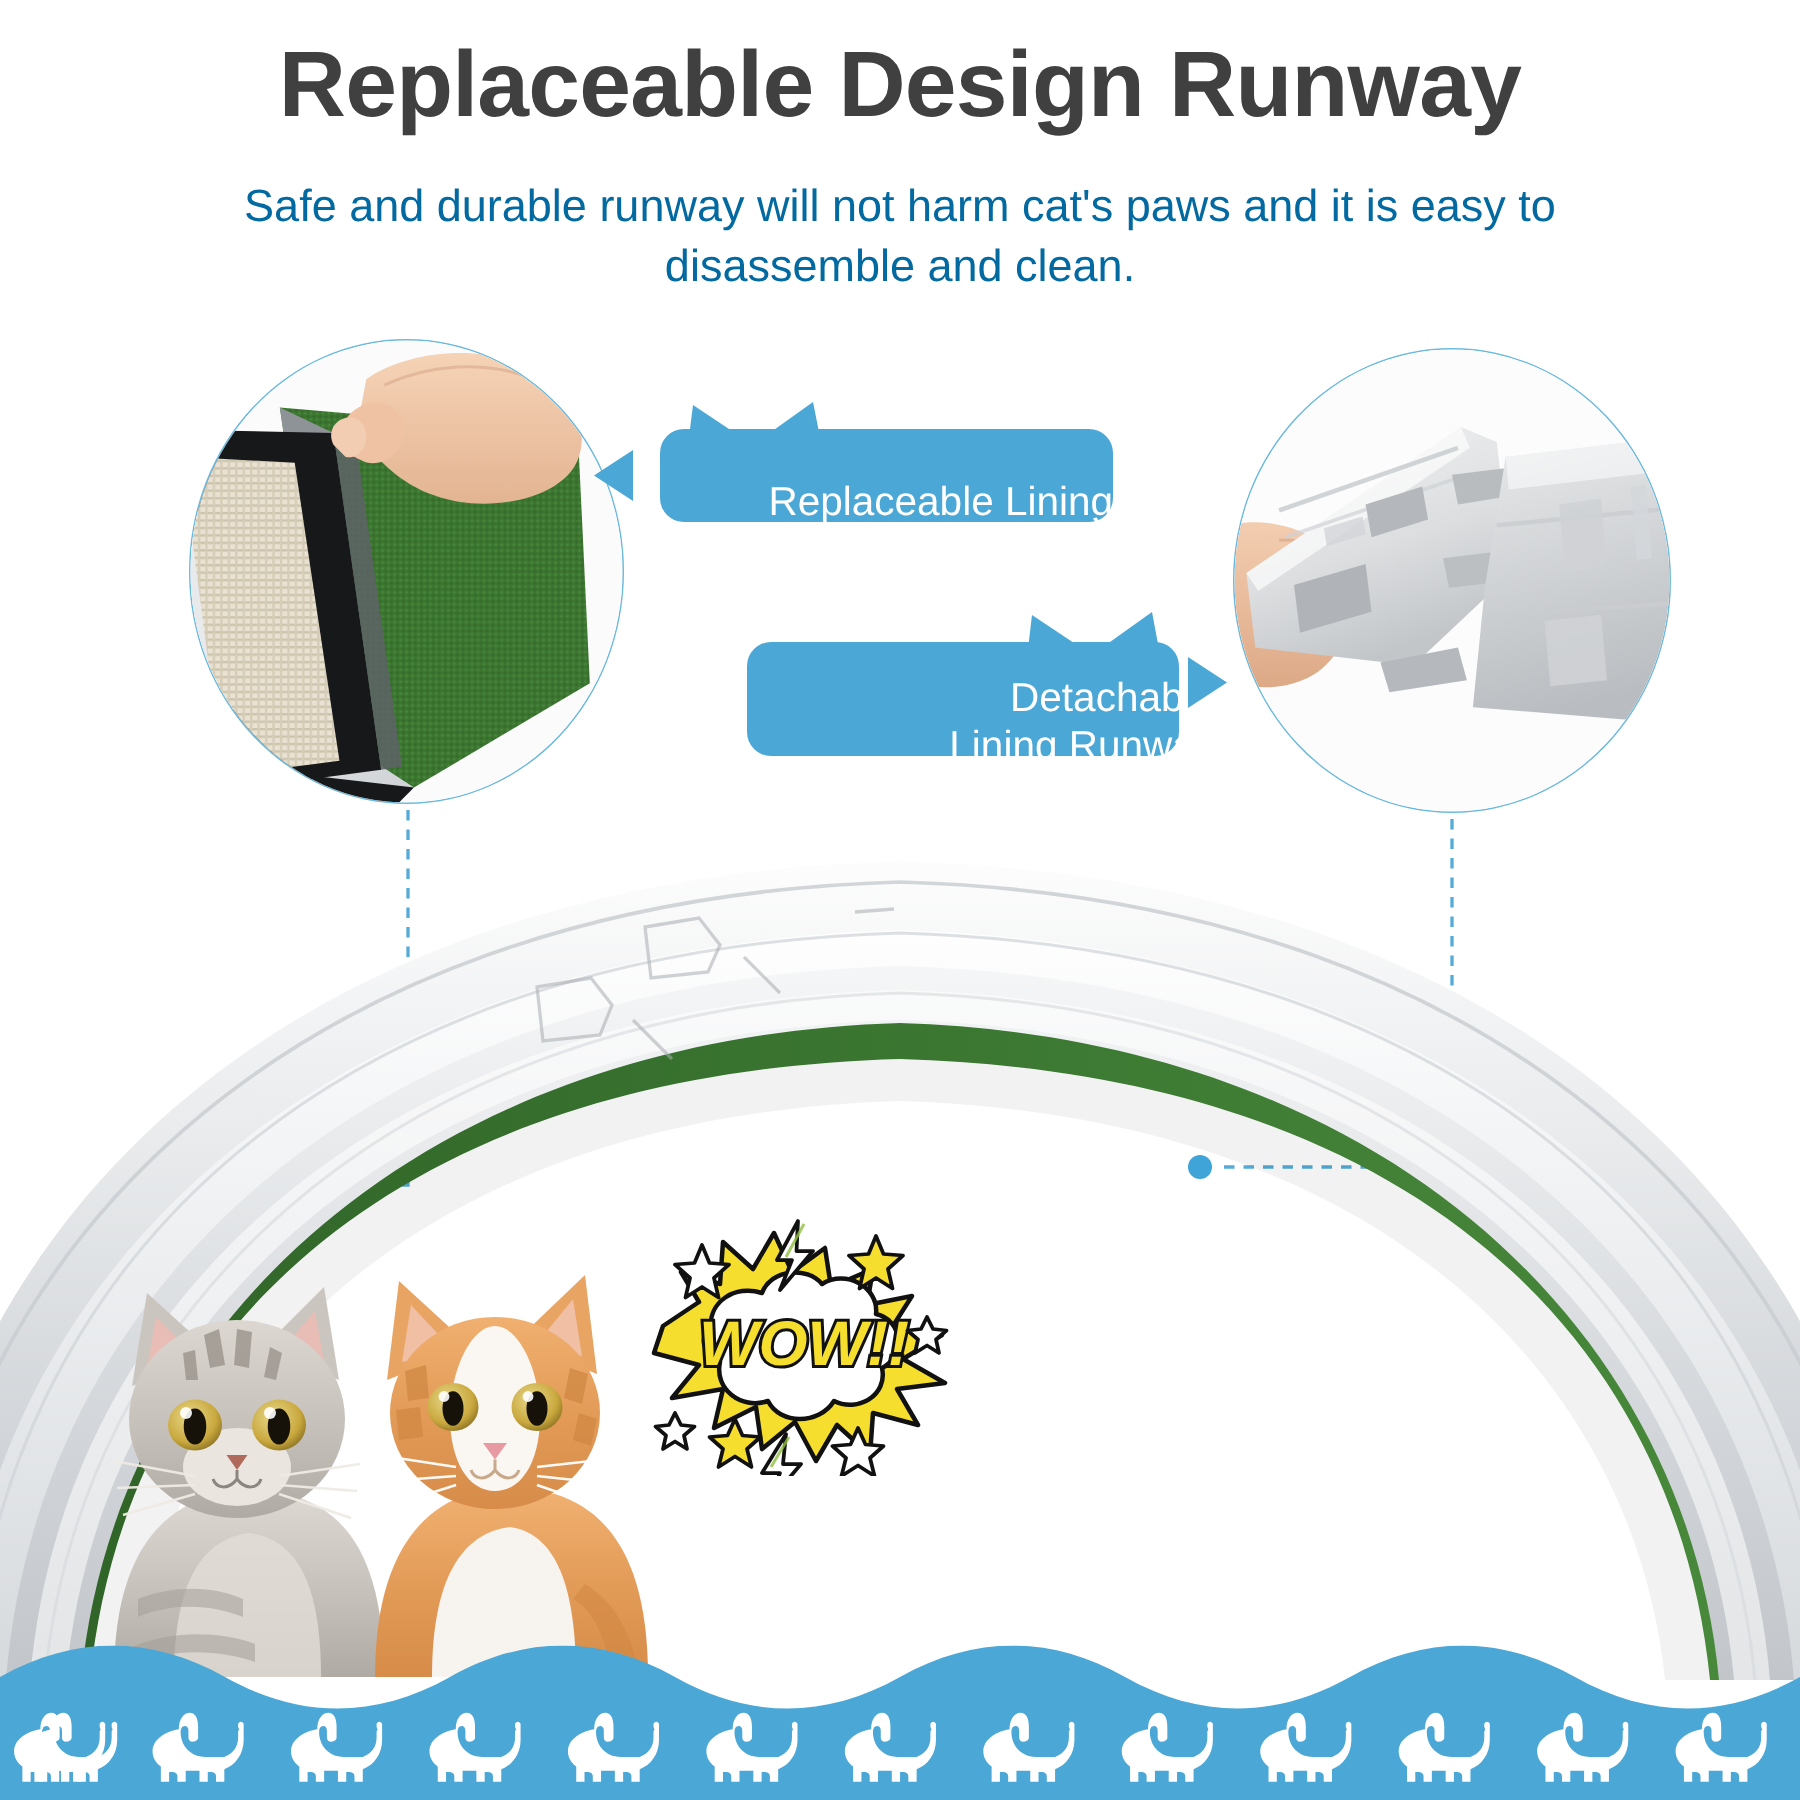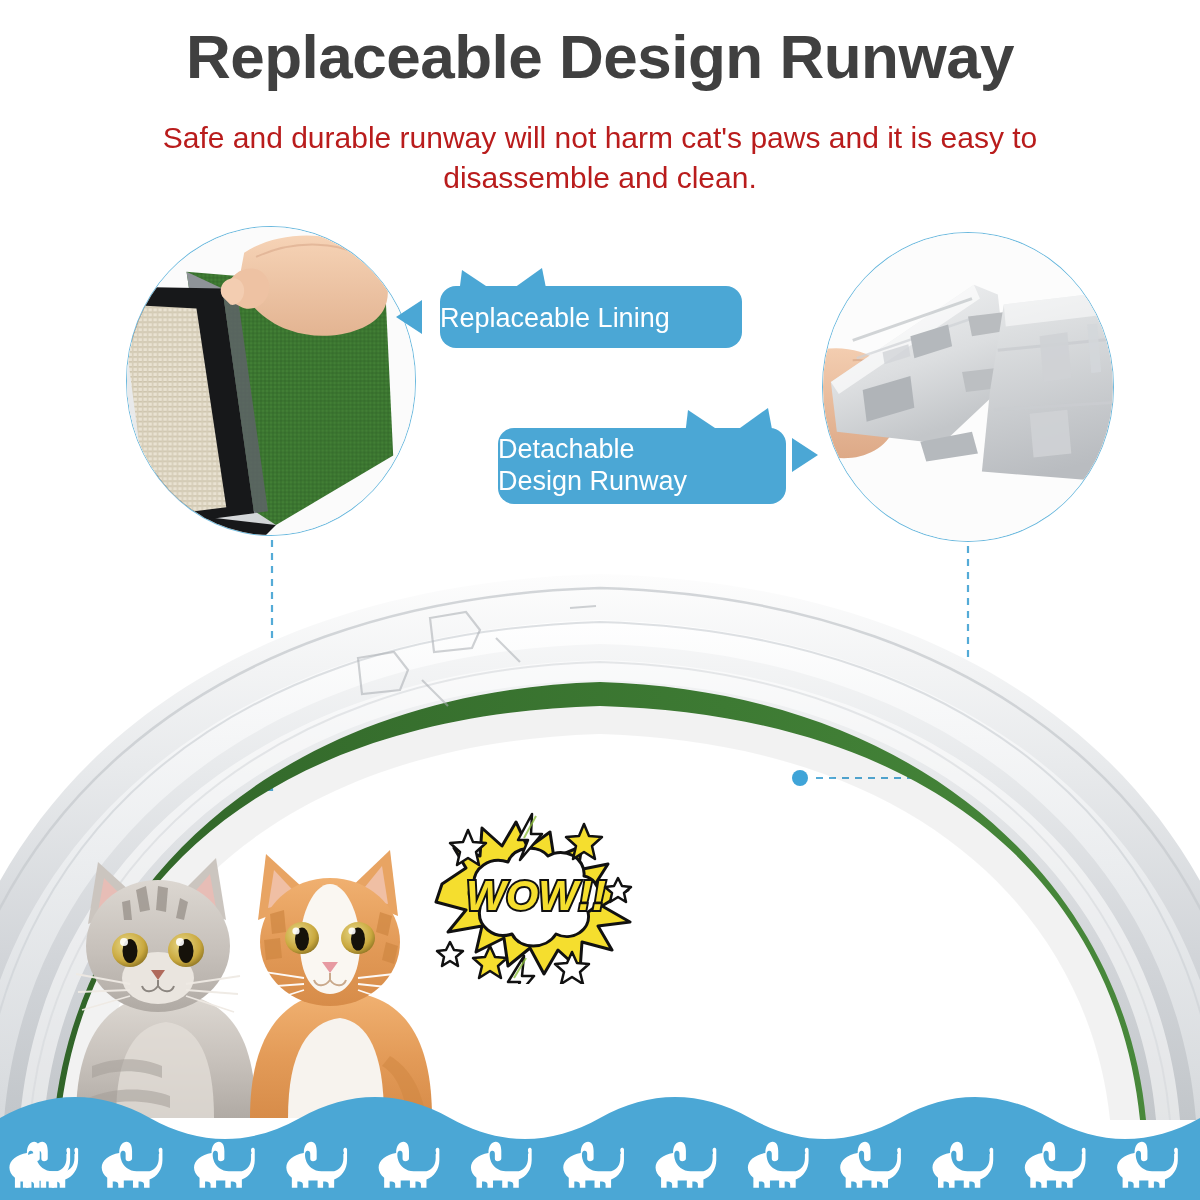--- a/index.html
+++ b/index.html
@@ -13,43 +13,43 @@
   
   #title{
     position:absolute; top:24px; left:0; width:1200px;
     text-align:center;
     font-size:62px; font-weight:bold; letter-spacing:-0.5px;
     color:#404040; line-height:1.05;
     white-space:nowrap;
   }
   #subtitle{
     position:absolute; top:118px; left:150px; width:900px;
-    text-align:center; color:#b91c1c;
+    text-align:center; color:#0369a1;
     font-size:30px; line-height:1.32;
   }
 
   
   .circle-inset{
     position:absolute;
     border-radius:50%;
     border:1.6px solid #6BB9DE;
     overflow:hidden;
     background:#fdfdfd;
   }
   #inset-left{ left:126px; top:226px; width:290px; height:310px; }
   #inset-right{ left:822px; top:232px; width:292px; height:310px; }
 
   .inset-svg{ display:block; width:100%; height:100%; }
 
   
   .callout{ position:absolute; }
   .callout svg{ display:block; overflow:visible; }
   .callout .ctext{
-    position:absolute; left:0; top:0; width:100%; height:100%;
-    display:flex; align-items:flex-start; justify-content:center;
+    position:absolute; left:0; top:16px; width:100%; height:100%;
+    display:flex; align-items:flex-end; justify-content:center;
     flex-direction:column;
     color:#ffffff; font-size:27px; line-height:1.18;
     text-align:center; padding-top:22px;
     pointer-events:none;
   }
   #callout-lining{ left:440px; top:268px; width:302px; height:80px; }
   #callout-detach{ left:498px; top:406px; width:312px; height:98px; }
 
   .arrow{ position:absolute; width:0;height:0; }
   #arrow-left{
@@ -226,21 +226,21 @@
   <div class="arrow" id="arrow-left"></div>
 
   <div class="callout" id="callout-detach">
     <svg width="288" height="98" viewBox="0 0 288 98">
       <path d="M 186 38 L 190 4 L 220 24 Z" fill="#4BA7D5"></path>
       <path d="M 276 34 L 270 2 L 242 22 Z" fill="#4BA7D5"></path>
       <rect x="0" y="22" width="288" height="76" rx="16" ry="16" fill="#4BA7D5"></rect>
     </svg>
     <div class="ctext">
       <span>Detachable</span>
-      <span>Design Runway</span>
+      <span>Lining Runway</span>
     </div>
   </div>
   <div class="arrow" id="arrow-right"></div>
 
   <svg id="runway" viewBox="0 0 1280 600" preserveAspectRatio="none">
     <defs>
       <linearGradient id="arcOuter" x1="0" y1="0" x2="0" y2="1">
         <stop offset="0%" stop-color="#fdfdfd"></stop>
         <stop offset="35%" stop-color="#e8eaec"></stop>
         <stop offset="70%" stop-color="#d2d5d9"></stop>

